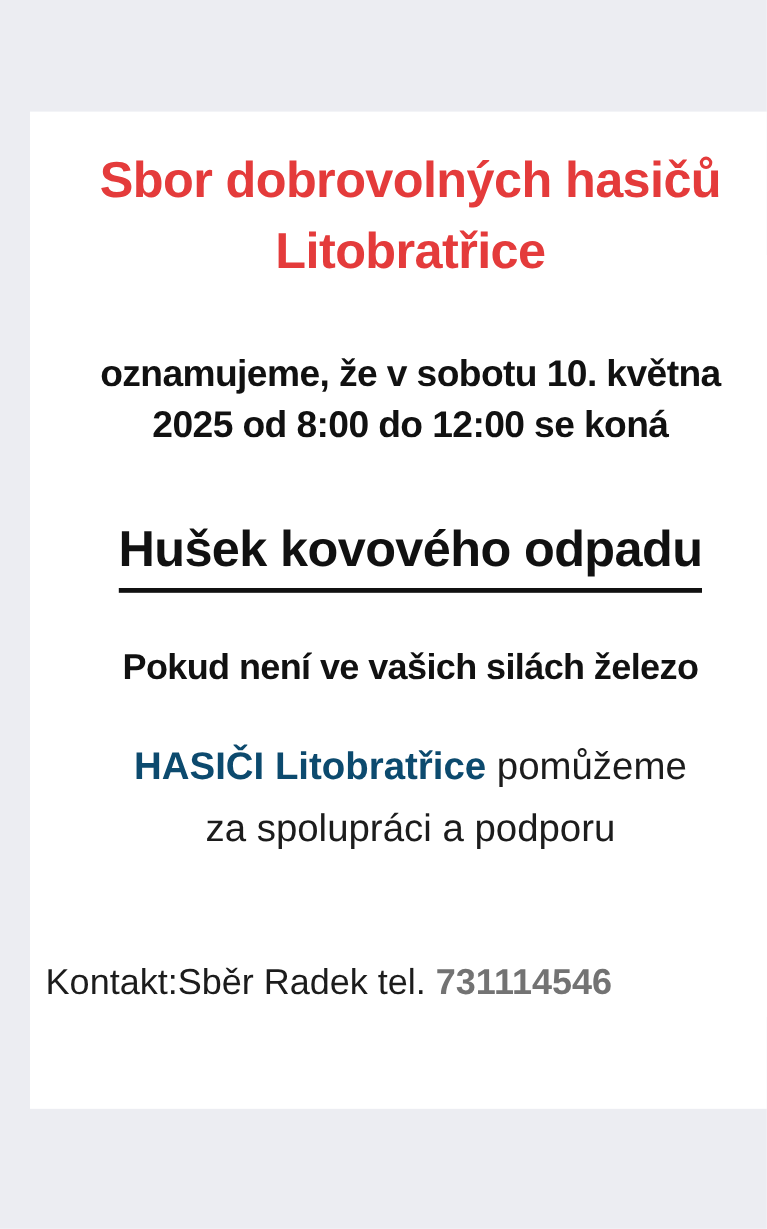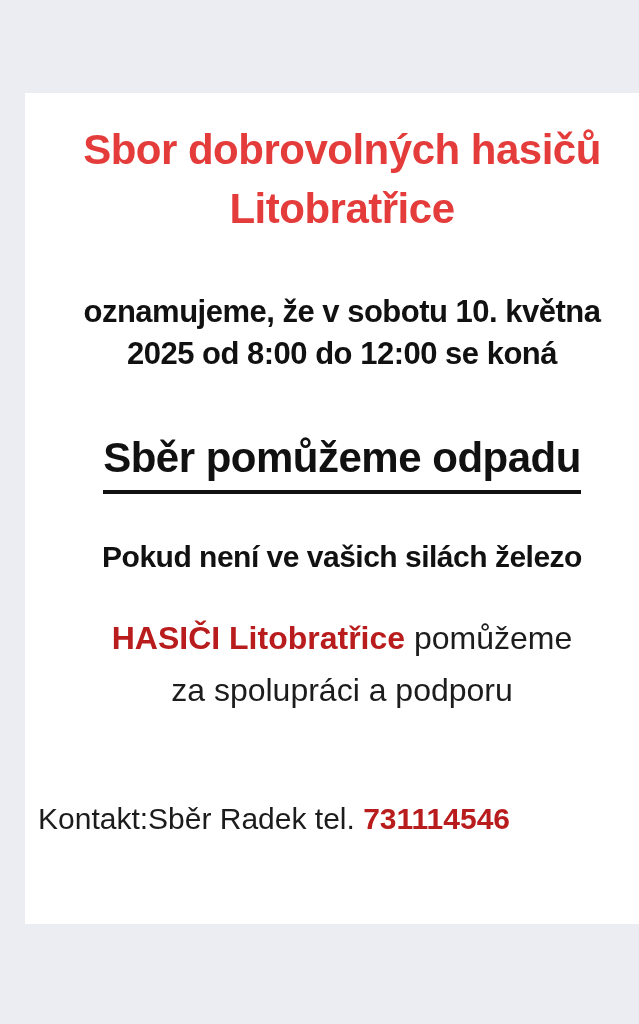--- a/index.html
+++ b/index.html
@@ -67,55 +67,55 @@
   }
   .thanks {
     top: 520px;
     font-size: 32px;
     font-weight: normal;
     line-height: 1.62;
     color: #1c1c1c;
   }
   .thanks .emph {
     font-weight: bold;
-    color: #b91c1c;
+    color: #0c4a6e;
   }
   .contact {
     top: 706px;
     left: 13px;
     right: 13px;
     text-align: left;
     font-size: 30px;
     font-weight: normal;
     line-height: 1.35;
     color: #1c1c1c;
   }
   .contact .phone {
     font-weight: bold;
-    color: #b91c1c;
+    color: #737373;
     margin-top: 30px;
   }
 </style>
 </head>
 <body>
 
 <div class="card">
 
   <div class="block title" style="color: rgb(228, 59, 59);">
     <div>Sbor dobrovolných hasičů</div>
     <div>Litobratřice</div>
   </div>
 
   <div class="block announcement">
     <div>oznamujeme, že v sobotu 10. května</div>
     <div>2025 od 8:00 do 12:00 se koná</div>
   </div>
 
   <div class="block event-heading">
-    <span class="underlined">Sběr pomůžeme odpadu</span>
+    <span class="underlined">Hušek kovového odpadu</span>
   </div>
 
   <div class="block help-note">
     <div>Pokud není ve vašich silách železo</div>
   </div>
 
   <div class="block thanks">
     <div><span class="emph">HASIČI Litobratřice</span><span> pomůžeme</span></div>
     <div>za spolupráci a podporu</div>
   </div>

